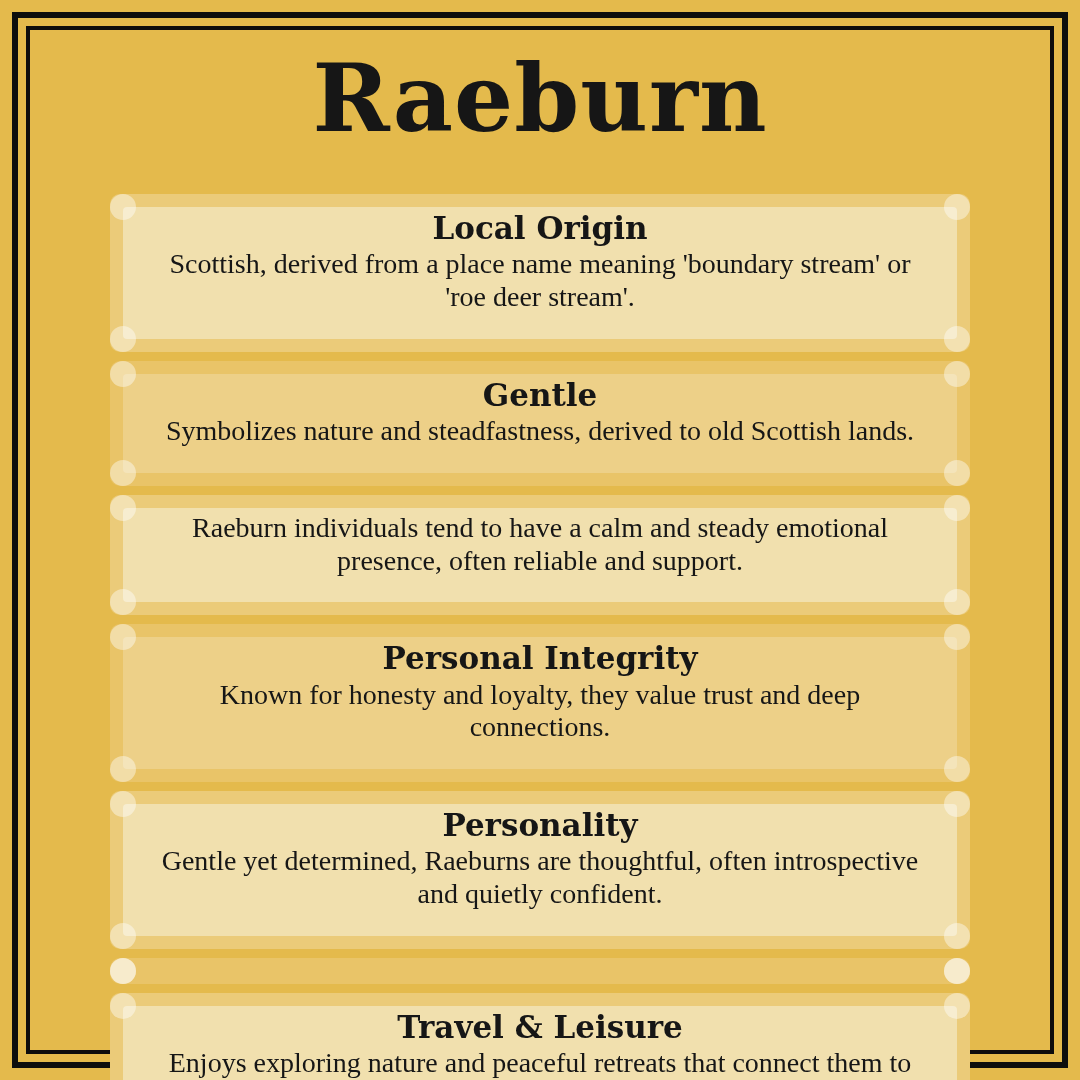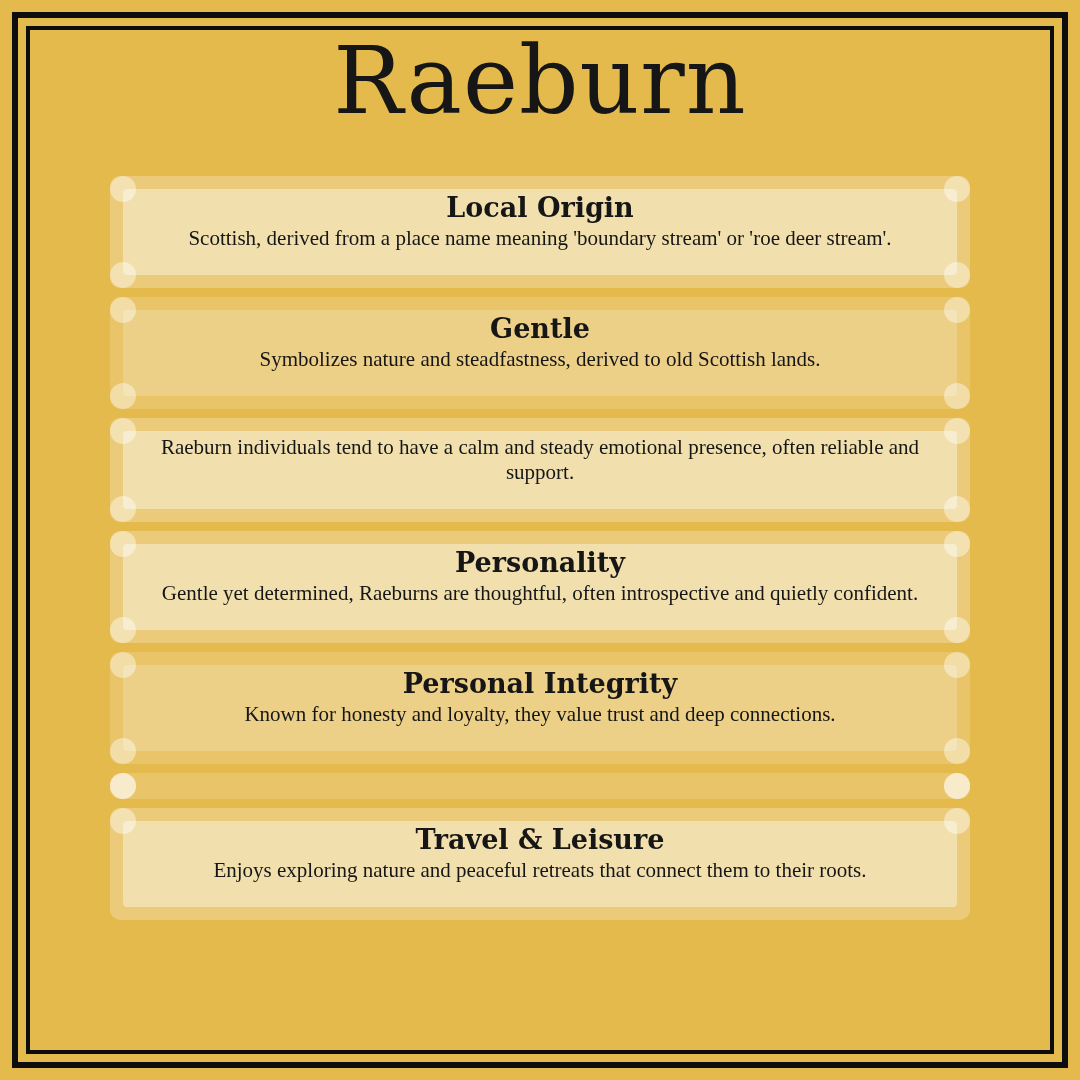--- a/index.html
+++ b/index.html
@@ -23,22 +23,23 @@
     border: 4px solid var(--frame, #0d0d0d);
     pointer-events: none;
   }
 
   .content {
     position: absolute; inset: 30px;
     display: flex; flex-direction: column; align-items: center;
   }
 
   .page-title {
+    margin-top: 18px;
     font-family: "DejaVu Serif", serif;
-    font-weight: normal;
+    font-weight: bold;
     font-size: 93px;
     line-height: 1.1;
     letter-spacing: 1px;
     text-align: right;
   }
 
   .cards {
     width: 860px;
     margin-top: 44px;
     display: flex; flex-direction: column; gap: 9px;
@@ -69,25 +70,25 @@
     z-index: 2;
   }
   .pin.tl { top: 13px; left: 13px;  transform: translate(-50%,-50%); }
   .pin.tr { top: 13px; right: 13px; transform: translate(50%,-50%); }
   .pin.bl { bottom: 13px; left: 13px;  transform: translate(-50%,50%); }
   .pin.br { bottom: 13px; right: 13px; transform: translate(50%,50%); }
 
   .card-heading {
     font-family: "DejaVu Serif", serif;
     font-weight: bold;
-    font-size: 27px;
+    font-size: 31px;
     line-height: 1.2;
   }
   .card-body {
-    font-size: 21px;
+    font-size: 28px;
     line-height: 1.17;
     margin-top: 1px;
   }
 </style>
 </head>
 <body>
 
 <div class="frame-outer"></div>
 <div class="frame-inner"></div>
 
@@ -122,39 +123,39 @@
     <section class="card light">
       <span class="pin tl"></span>
       <span class="pin tr"></span>
       <span class="pin bl"></span>
       <span class="pin br"></span>
       <div class="card-inner">
         <p class="card-body">Raeburn individuals tend to have a calm and steady emotional presence, often reliable and support.</p>
       </div>
     </section>
 
+    <section class="card dark">
+      <span class="pin tl"></span>
+      <span class="pin tr"></span>
+      <span class="pin bl"></span>
+      <span class="pin br"></span>
+      <div class="card-inner">
+        <h2 class="card-heading">Personal Integrity</h2>
+        <p class="card-body">Known for honesty and loyalty, they value trust and deep connections.</p>
+      </div>
+    </section>
+
     <section class="card light">
       <span class="pin tl"></span>
       <span class="pin tr"></span>
       <span class="pin bl"></span>
       <span class="pin br"></span>
       <div class="card-inner">
         <h2 class="card-heading">Personality</h2>
         <p class="card-body">Gentle yet determined, Raeburns are thoughtful, often introspective and quietly confident.</p>
-      </div>
-    </section>
-
-    <section class="card dark">
-      <span class="pin tl"></span>
-      <span class="pin tr"></span>
-      <span class="pin bl"></span>
-      <span class="pin br"></span>
-      <div class="card-inner">
-        <h2 class="card-heading">Personal Integrity</h2>
-        <p class="card-body">Known for honesty and loyalty, they value trust and deep connections.</p>
       </div>
     </section>
 
     <section class="card dark">
       <span class="pin tl"></span>
       <span class="pin tr"></span>
       <span class="pin bl"></span>
       <span class="pin br"></span>
     </section>
 

